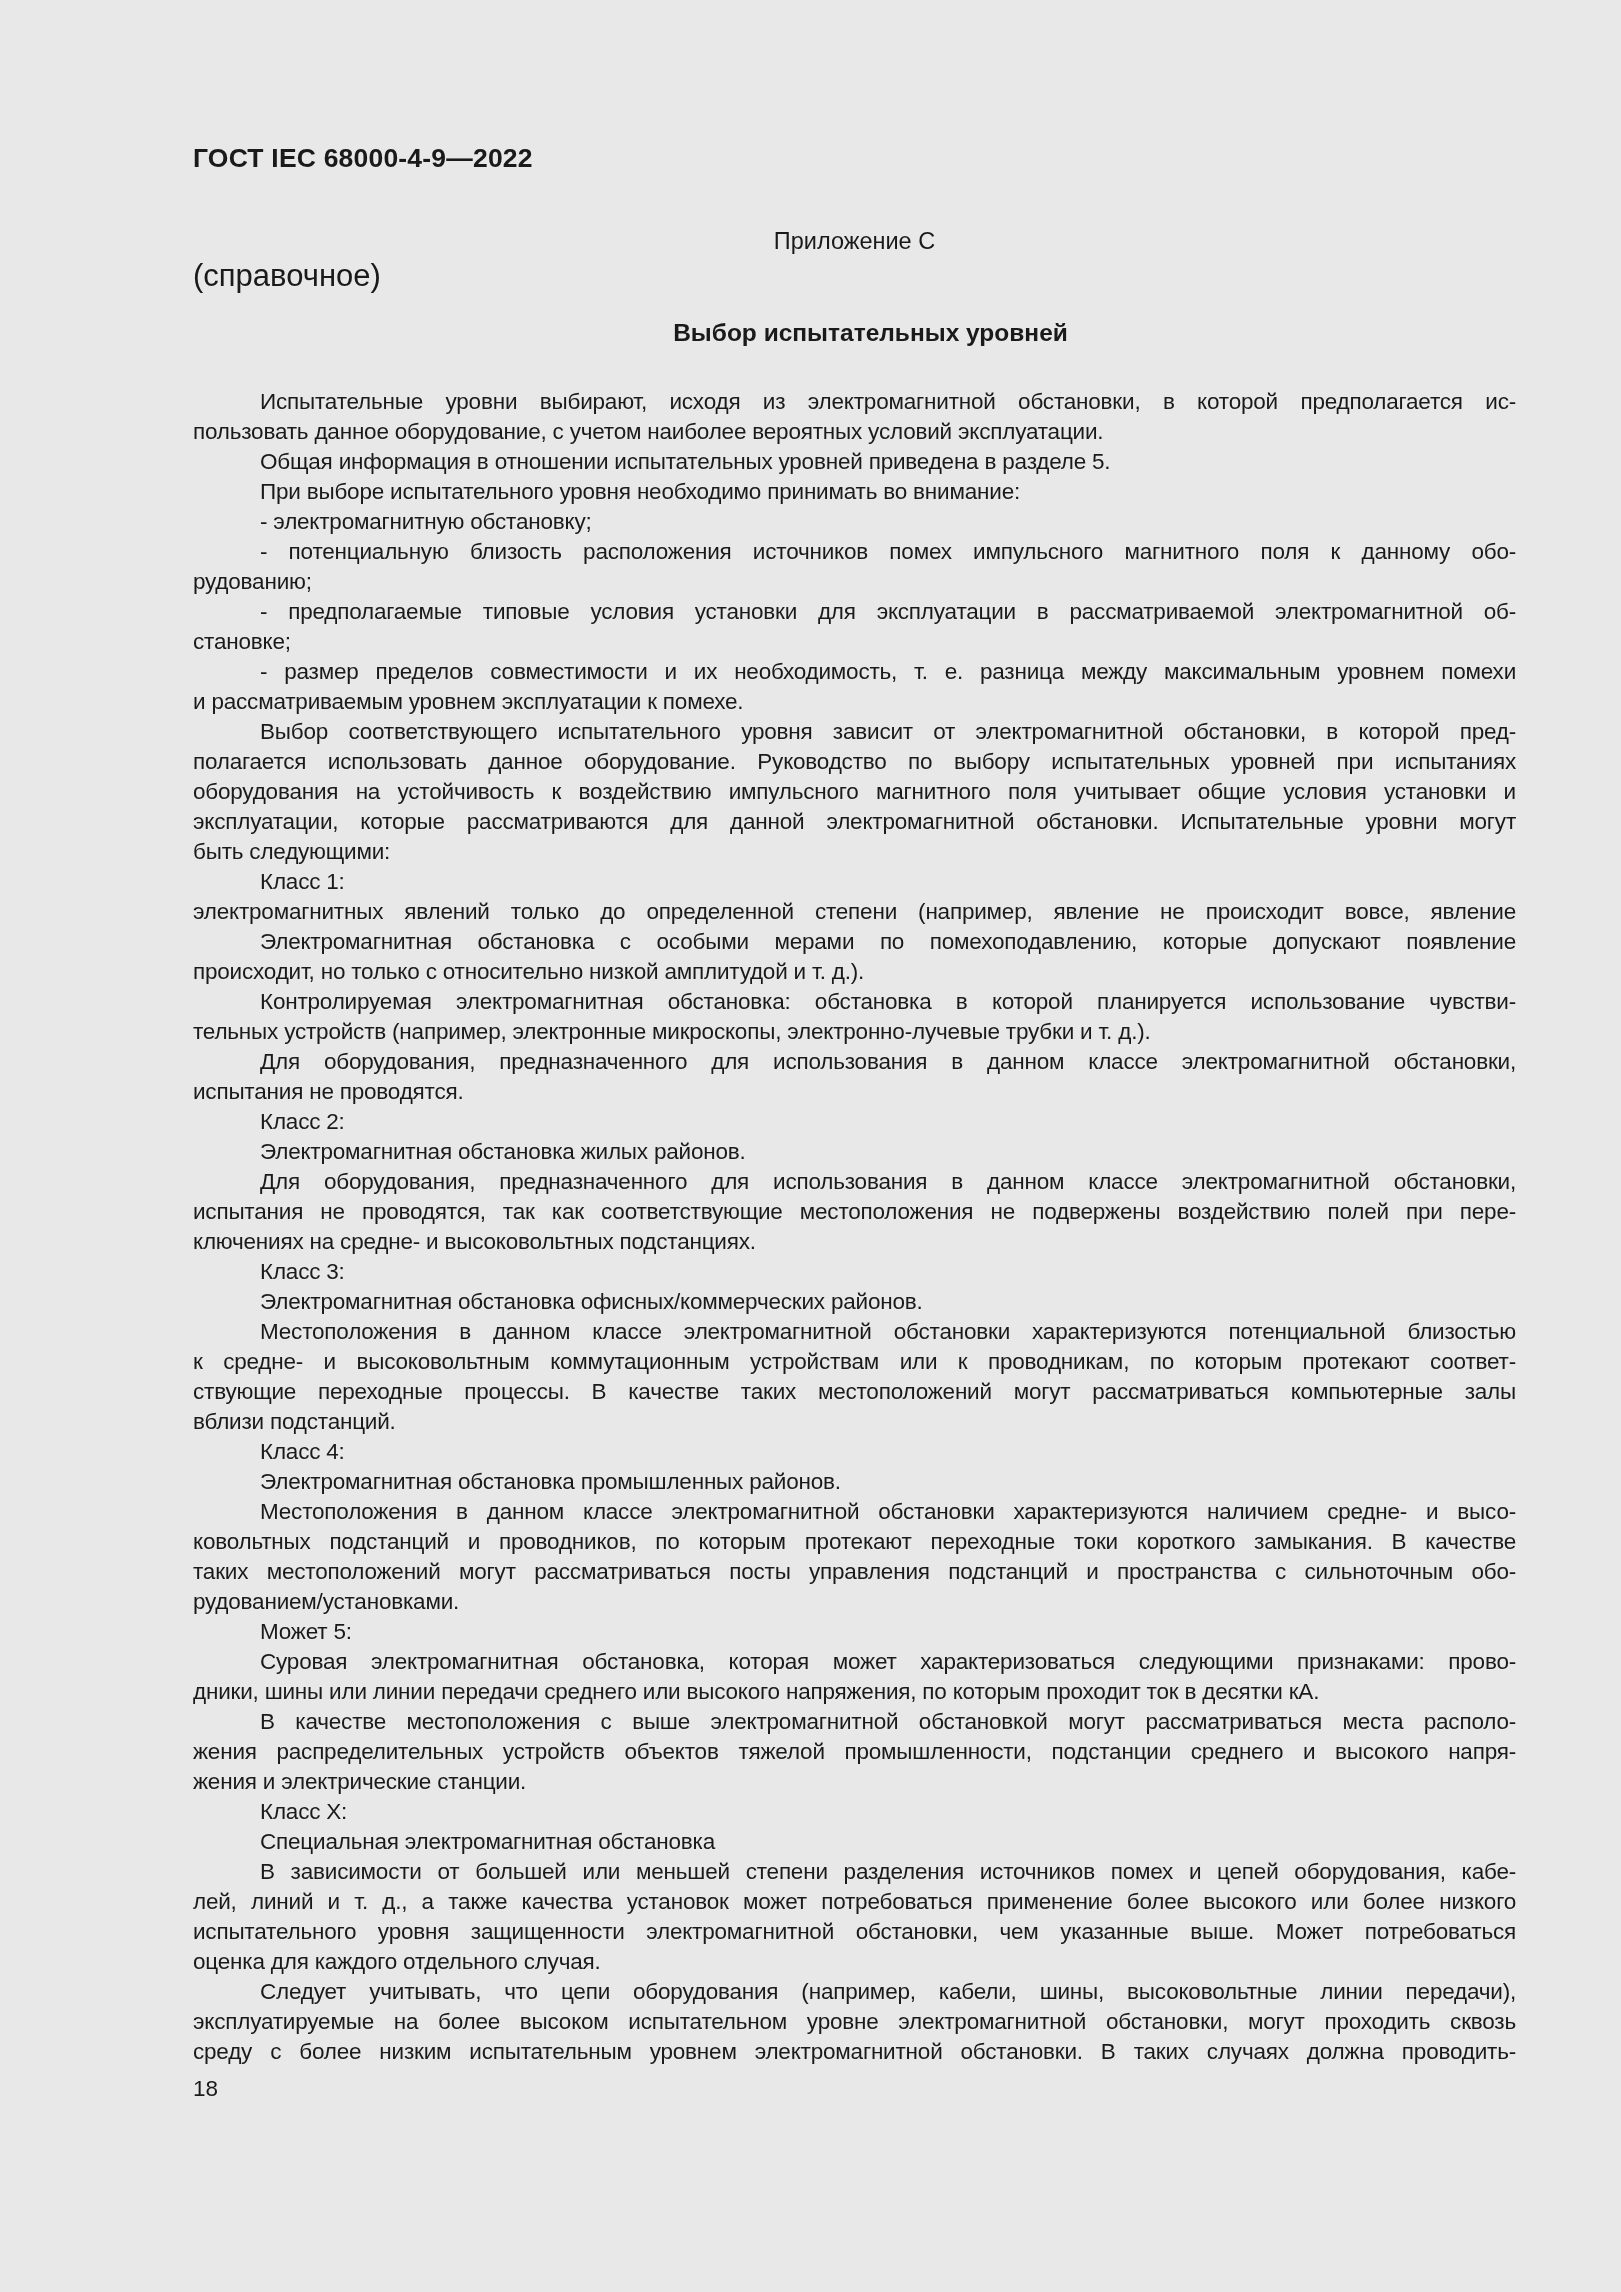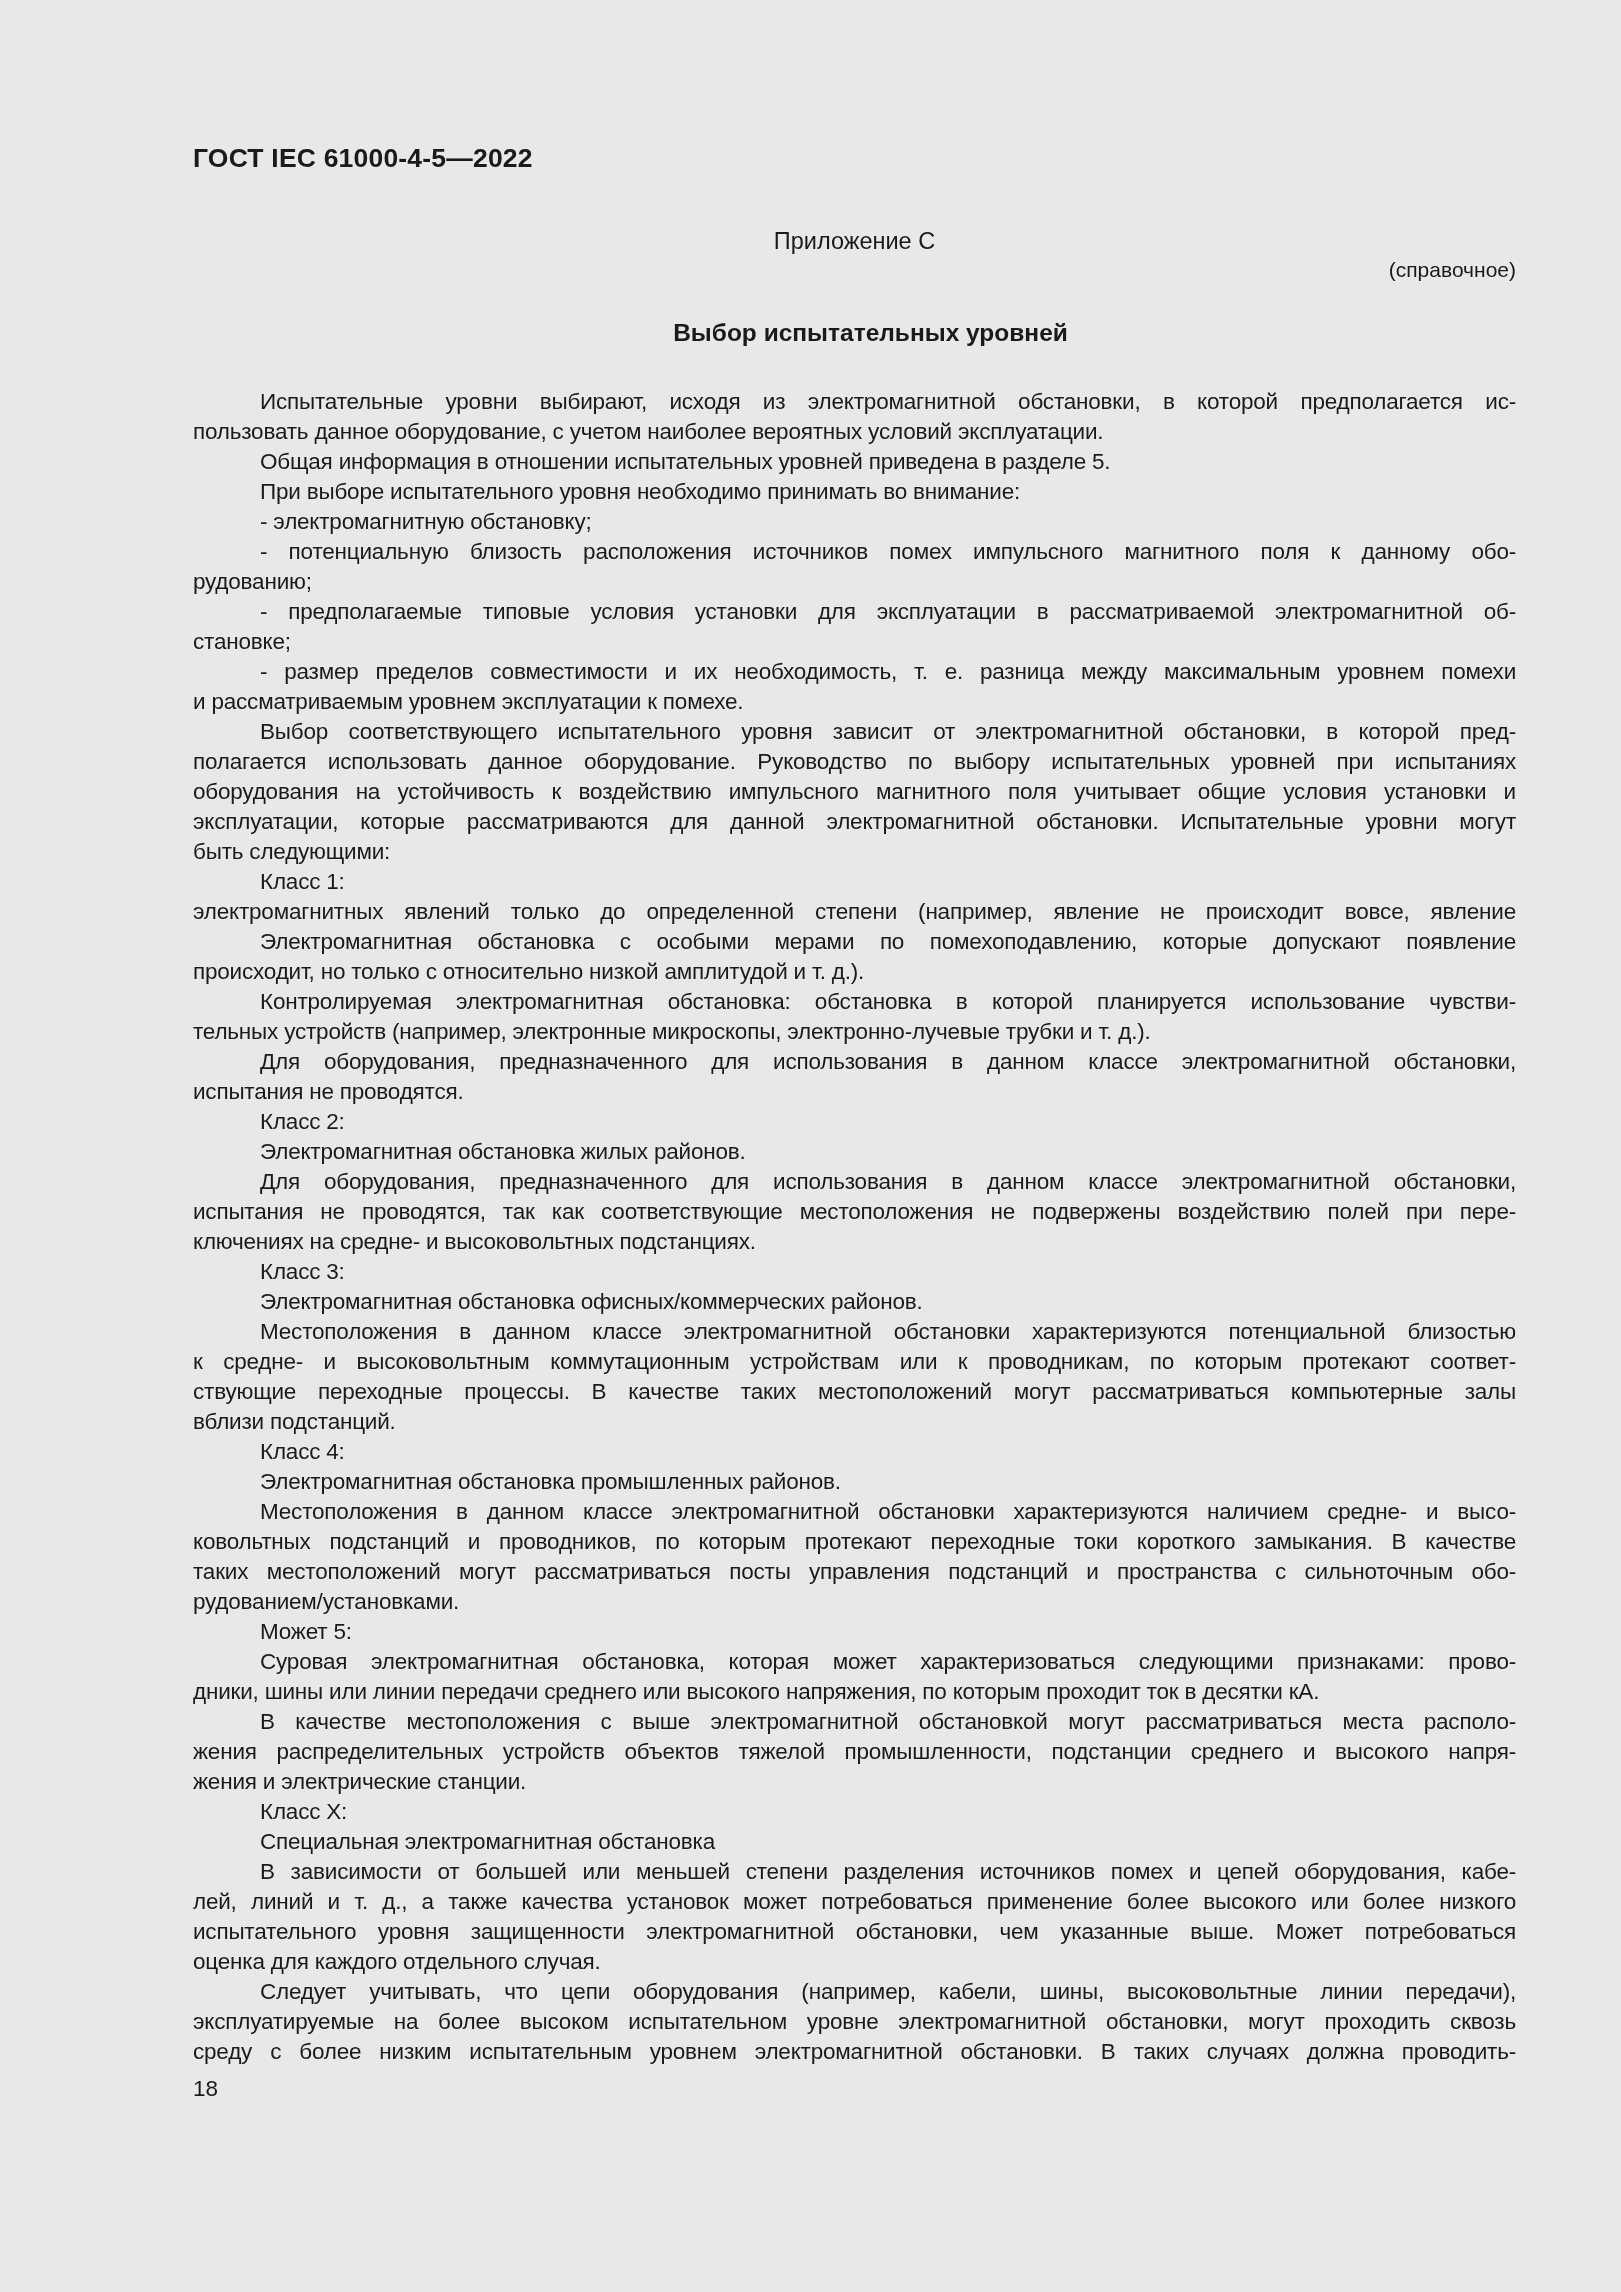--- a/index.html
+++ b/index.html
@@ -30,22 +30,22 @@
     top: 228px;
     width: 1323px;
     text-align: center;
     font-size: 23.5px;
   }
   .annex-type {
     position: absolute;
     left: 193px;
     top: 258px;
     width: 1323px;
-    text-align: right;
-    font-size: 21px;
+    text-align: left;
+    font-size: 31px;
   }
   .annex-title {
     position: absolute;
     left: 209px;
     top: 319px;
     width: 1323px;
     text-align: center;
     font-size: 24.5px;
     font-weight: bold;
   }
@@ -74,21 +74,21 @@
     position: absolute;
     left: 193px;
     top: 2076px;
     font-size: 22.5px;
   }
 </style>
 </head>
 <body>
 
 <div class="page">
-  <div class="doc-number">ГОСТ IEC 61000-4-5—2022</div>
+  <div class="doc-number">ГОСТ IEC 68000-4-9—2022</div>
 
   <div class="annex-label">Приложение С</div>
 
   <div class="annex-type">(справочное)</div>
 
   <div class="annex-title">Выбор испытательных уровней</div>
 
   <div class="body-lines">
       <div class="line ind j">Испытательные уровни выбирают, исходя из электромагнитной обстановки, в которой предполагается ис-</div>
       <div class="line">пользовать данное оборудование, с учетом наиболее вероятных условий эксплуатации.</div>

